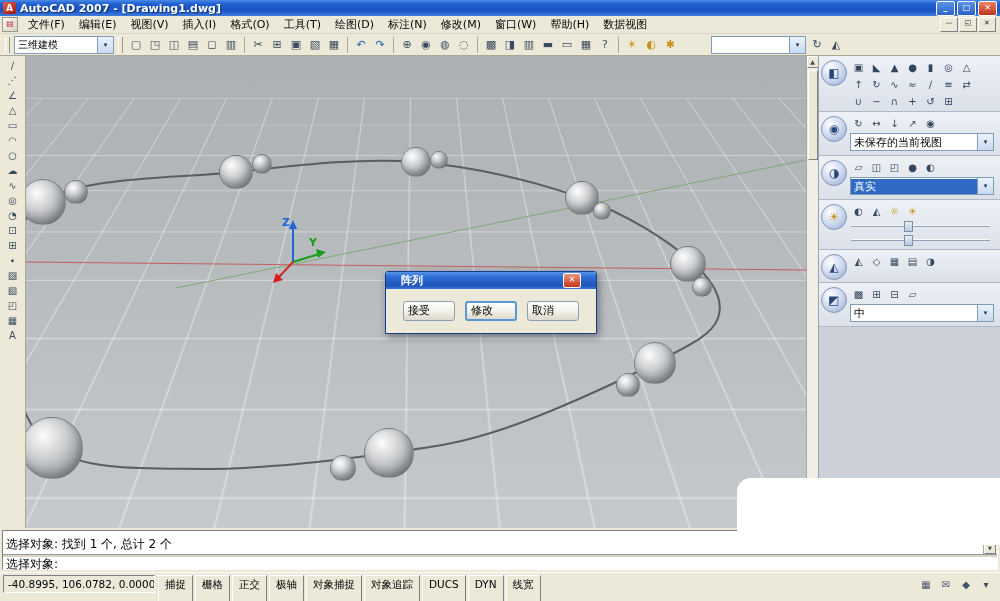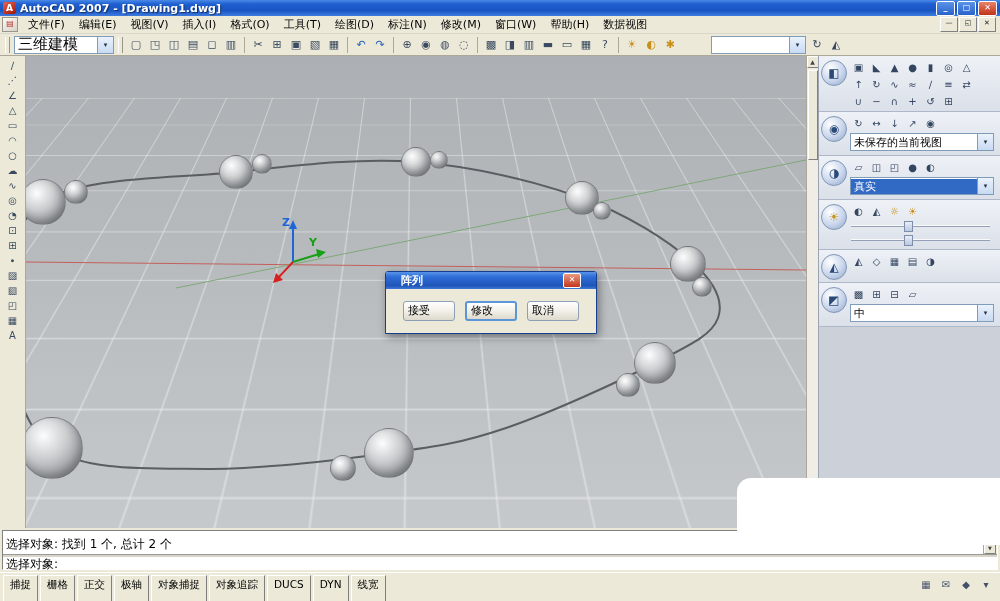--- a/index.html
+++ b/index.html
@@ -29,21 +29,21 @@
   .mdib{width:16px;height:13px;background:#ECE9D8;border:1px solid;border-color:#fff #808080 #808080 #fff;
     font-size:7px;line-height:11px;text-align:center;color:#222;}
 
   
   .toolbar{position:absolute;left:0;top:34px;width:100%;height:22px;background:#ECE9D8;
     border-bottom:1px solid #ACA899;display:flex;align-items:center;box-sizing:border-box;padding:0 3px;gap:2px;}
   .grip{width:3px;height:16px;border-left:1px solid #fff;border-right:1px solid #9A968A;margin:0 2px;}
   .combo{height:18px;background:#fff;border:1px solid #7F9DB9;display:flex;align-items:center;box-sizing:border-box;}
   .combo.ws{width:100px;}
   .combo.small{width:95px;margin-left:30px;}
-  .cval{padding:0 3px;font-size:15px;flex:1;white-space:nowrap;overflow:hidden;}
+  .cval{padding:0 3px;font-size:10px;flex:1;white-space:nowrap;overflow:hidden;}
   .carr{width:15px;height:16px;background:linear-gradient(180deg,#EAF2FC,#C8DAF2);border-left:1px solid #7F9DB9;
     font-size:7px;line-height:16px;text-align:center;color:#234;flex:none;}
   .ticons{display:flex;align-items:center;gap:1px;}
   .tbtn{width:18px;height:18px;display:flex;align-items:center;justify-content:center;font-size:11px;color:#3A4A60;}
   .tsep{width:1px;height:16px;background:#ACA899;margin:0 3px;}
   .tbtn[data-name="sun-icon"],.tbtn[data-name="point-light-icon"],.tbtn[data-name="light-list-icon"]{color:#C89018;}
   .tbtn[data-name="undo-icon"],.tbtn[data-name="redo-icon"]{color:#2A62B8;}
 
   
   .lefttb{position:absolute;left:0;top:56px;width:26px;height:472px;background:#ECE9D8;
@@ -434,20 +434,21 @@
         <span class="csb" data-name="scroll-down-icon">▼</span>
       </div>
       <div class="csep" data-name="command-splitter"></div>
       <div class="cmdprompt" data-name="command-input">
         <span data-name="command-prompt-text">选择对象:</span>
       </div>
     </div>
   </div>
 
   <div class="statusbar" data-name="status-bar">
+    <div class="coords" data-name="coordinate-display">-40.8995, 106.0782, 0.0000</div>
     <div class="stoggles" data-name="status-toggles">
         <span class="stoggle" data-name="toggle-snap">捕捉</span>
         <span class="stoggle" data-name="toggle-grid">栅格</span>
         <span class="stoggle" data-name="toggle-ortho">正交</span>
         <span class="stoggle" data-name="toggle-polar">极轴</span>
         <span class="stoggle" data-name="toggle-osnap">对象捕捉</span>
         <span class="stoggle" data-name="toggle-otrack">对象追踪</span>
         <span class="stoggle" data-name="toggle-ducs">DUCS</span>
         <span class="stoggle" data-name="toggle-dyn">DYN</span>
         <span class="stoggle" data-name="toggle-lwt">线宽</span>

